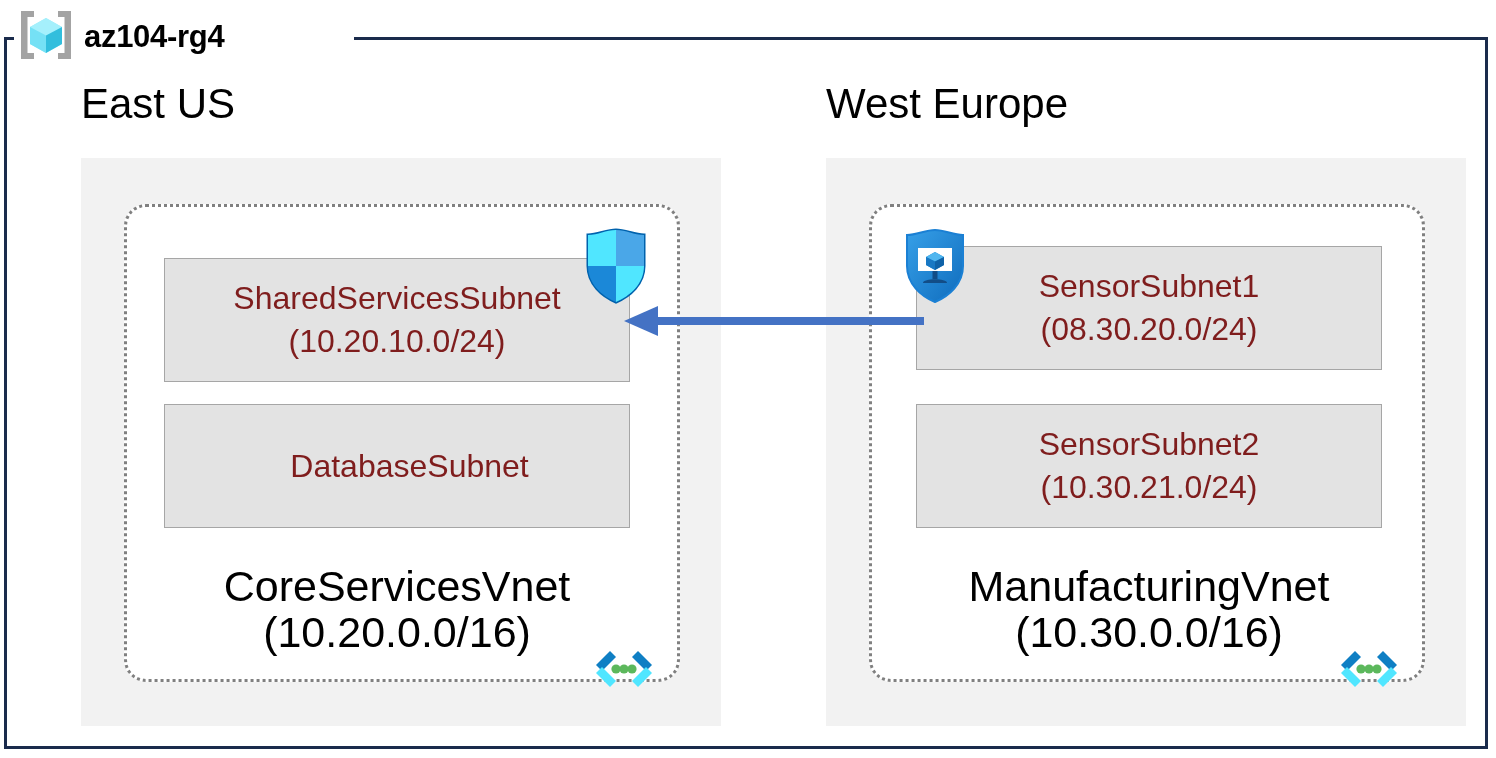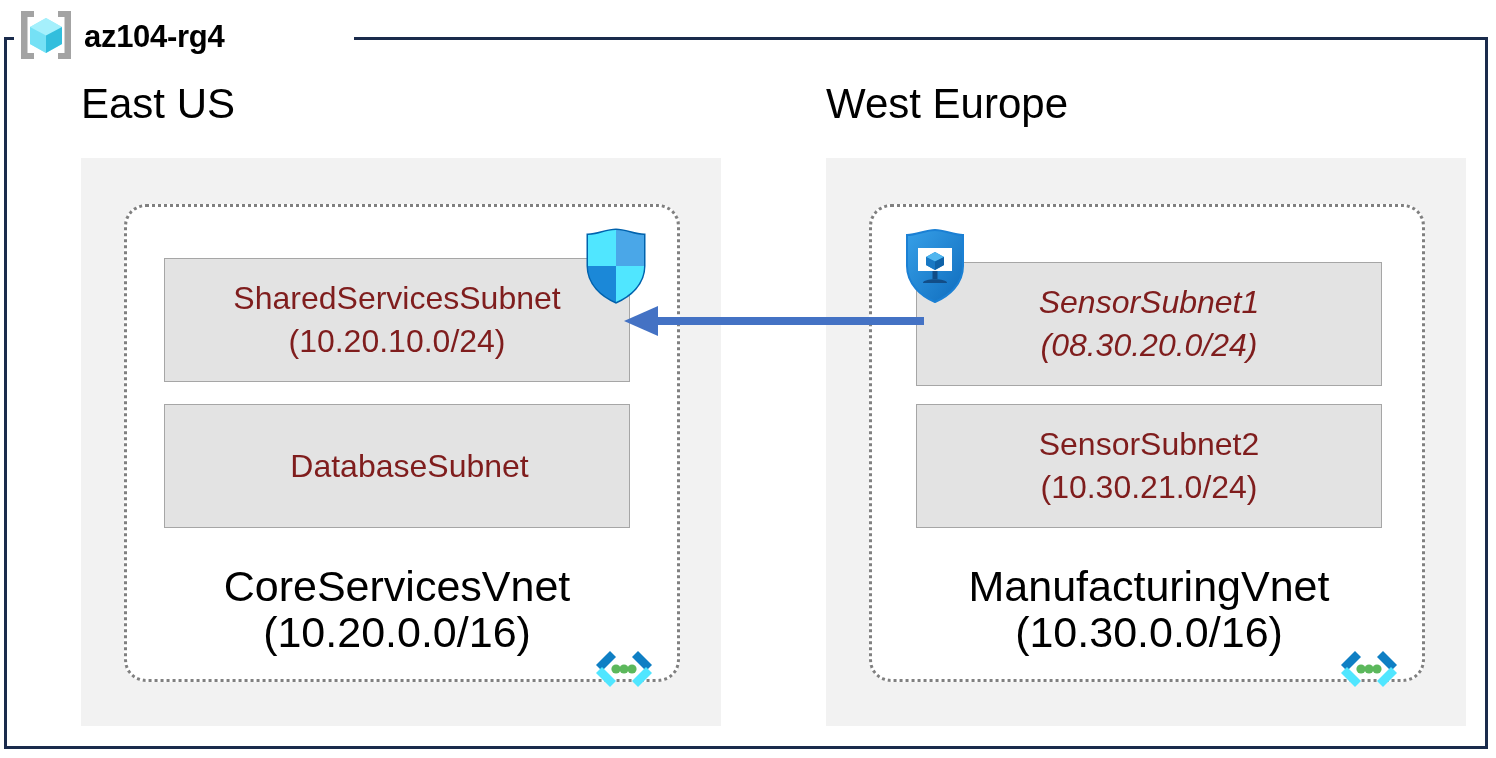--- a/index.html
+++ b/index.html
@@ -100,21 +100,21 @@
   }
   .subnet-line {
     font-size: 32px;
     line-height: 43px;
     color: #7f1d1d;
     white-space: nowrap;
   }
 
   #subnet-shared   { left: 164px;  top: 258px; }
   #subnet-database { left: 164px;  top: 404px; padding-left: 25px; }
-  #subnet-sensor1  { left: 916px;  top: 262px; font-style: italic; }
+  #subnet-sensor1  { left: 916px;  top: 246px; }
   #subnet-sensor2  { left: 916px;  top: 404px; }
 
   .vnet-caption {
     position: absolute;
     width: 466px;
     text-align: center;
   }
   .vnet-caption .vnet-line {
     font-size: 43px;
     line-height: 46px;

